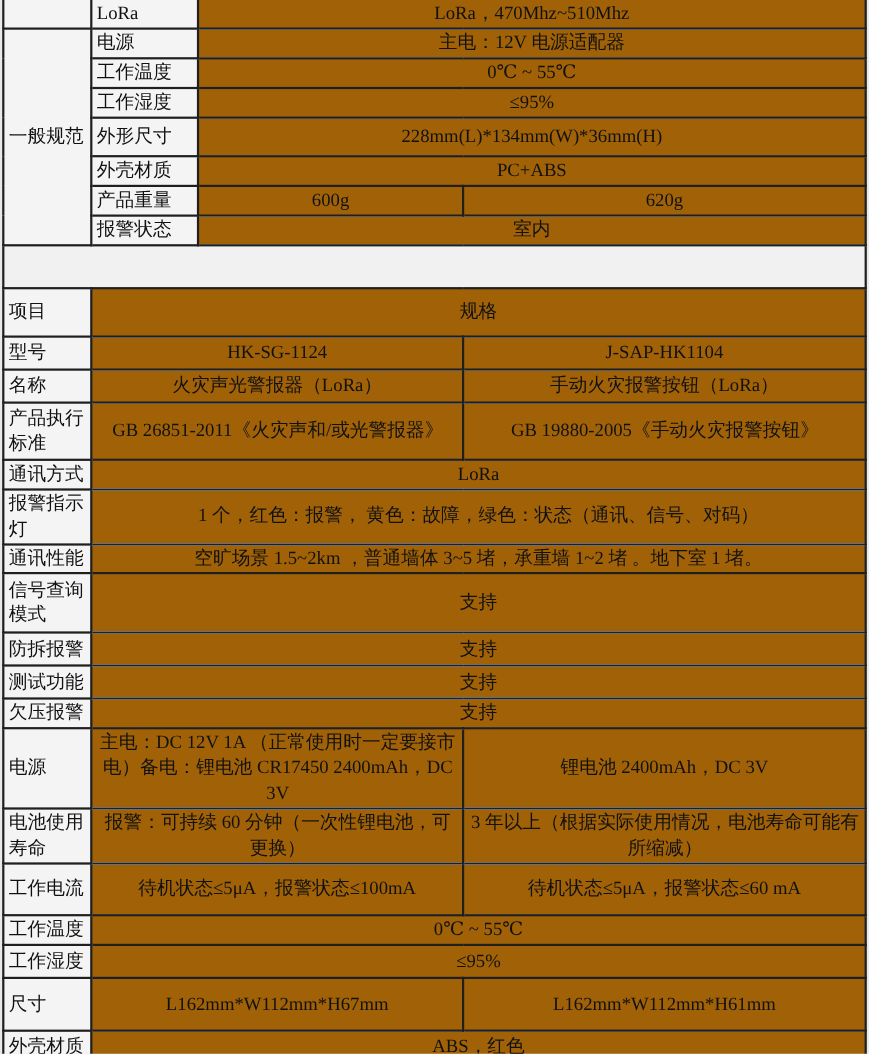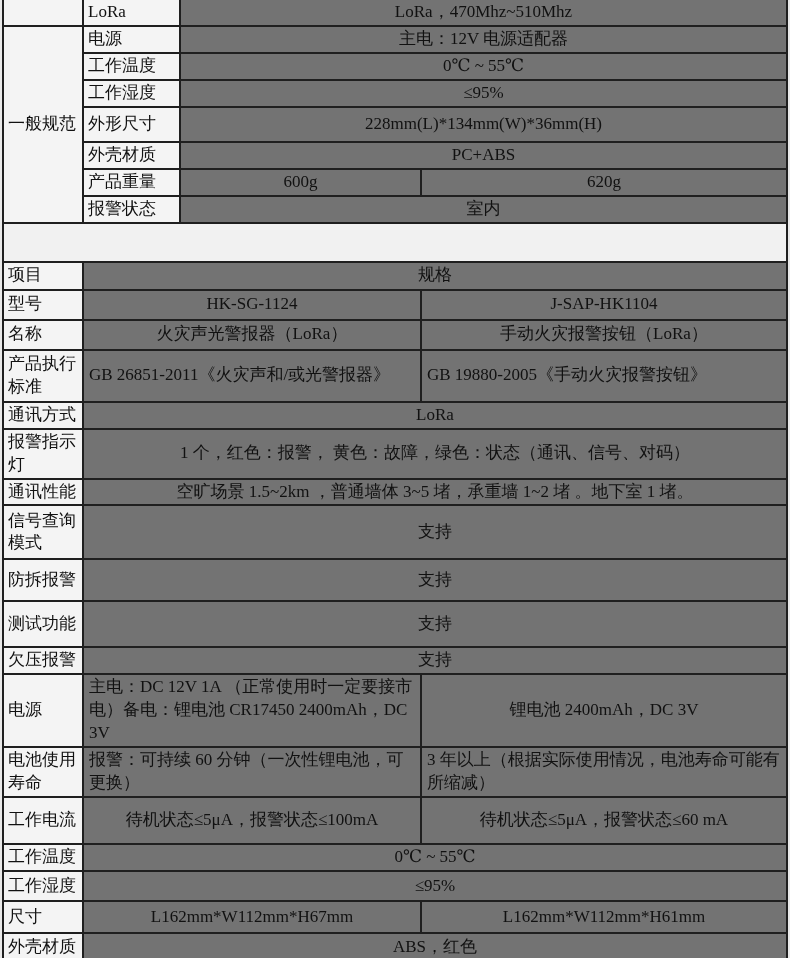--- a/index.html
+++ b/index.html
@@ -28,22 +28,22 @@
     padding:1px 4px;
     text-align:center;
     vertical-align:middle;
     overflow:hidden;
   }
   td.label{
     background:#f4f4f4;
     text-align:left;
     padding-left:4px;
   }
-  td.value{background:#737373;}
-  td.left{text-align:left;padding-left:5px;}
+  td.value{background:#a16207;}
+  td.left{text-align:center;padding-left:5px;}
   td.spacer{
     background:#f1f1f1;
     height:37px;
     padding:0;
   }
 </style>
 </head>
 <body>
 
 <div class="sheet">
@@ -89,21 +89,21 @@
       </tr>
       <tr style="height:25px">
         <td class="label">报警状态</td>
         <td class="value" colspan="2">室内</td>
       </tr>
 
       <tr>
         <td class="spacer" colspan="4"></td>
       </tr>
 
-      <tr style="height:28px">
+      <tr style="height:44px">
         <td class="label">项目</td>
         <td class="value" colspan="3">规格</td>
       </tr>
       <tr style="height:30px">
         <td class="label">型号</td>
         <td class="value" colspan="2">HK-SG-1124</td>
         <td class="value">J-SAP-HK1104</td>
       </tr>
       <tr style="height:30px">
         <td class="label">名称</td>
@@ -124,25 +124,25 @@
         <td class="value" colspan="3">1 个，红色：报警， 黄色：故障，绿色：状态（通讯、信号、对码）</td>
       </tr>
       <tr style="height:16px">
         <td class="label">通讯性能</td>
         <td class="value" colspan="3">空旷场景 1.5~2km ，普通墙体 3~5 堵，承重墙 1~2 堵 。地下室 1 堵。</td>
       </tr>
       <tr style="height:54px">
         <td class="label">信号查询模式</td>
         <td class="value" colspan="3">支持</td>
       </tr>
-      <tr style="height:42px">
+      <tr style="height:30px">
         <td class="label">防拆报警</td>
         <td class="value" colspan="3">支持</td>
       </tr>
-      <tr style="height:46px">
+      <tr style="height:30px">
         <td class="label">测试功能</td>
         <td class="value" colspan="3">支持</td>
       </tr>
       <tr style="height:26px">
         <td class="label">欠压报警</td>
         <td class="value" colspan="3">支持</td>
       </tr>
       <tr style="height:72px">
         <td class="label">电源</td>
         <td class="value left" colspan="2">主电：DC 12V 1A （正常使用时一定要接市电）备电：锂电池 CR17450 2400mAh，DC 3V</td>
@@ -159,21 +159,21 @@
         <td class="value">待机状态≤5μA，报警状态≤60 mA</td>
       </tr>
       <tr style="height:26px">
         <td class="label">工作温度</td>
         <td class="value" colspan="3">0℃ ~ 55℃</td>
       </tr>
       <tr style="height:30px">
         <td class="label">工作湿度</td>
         <td class="value" colspan="3">≤95%</td>
       </tr>
-      <tr style="height:32px">
+      <tr style="height:48px">
         <td class="label">尺寸</td>
         <td class="value" colspan="2">L162mm*W112mm*H67mm</td>
         <td class="value">L162mm*W112mm*H61mm</td>
       </tr>
       <tr style="height:29px">
         <td class="label">外壳材质</td>
         <td class="value" colspan="3">ABS，红色</td>
       </tr>
       <tr style="height:27px">
         <td class="label">重量</td>

